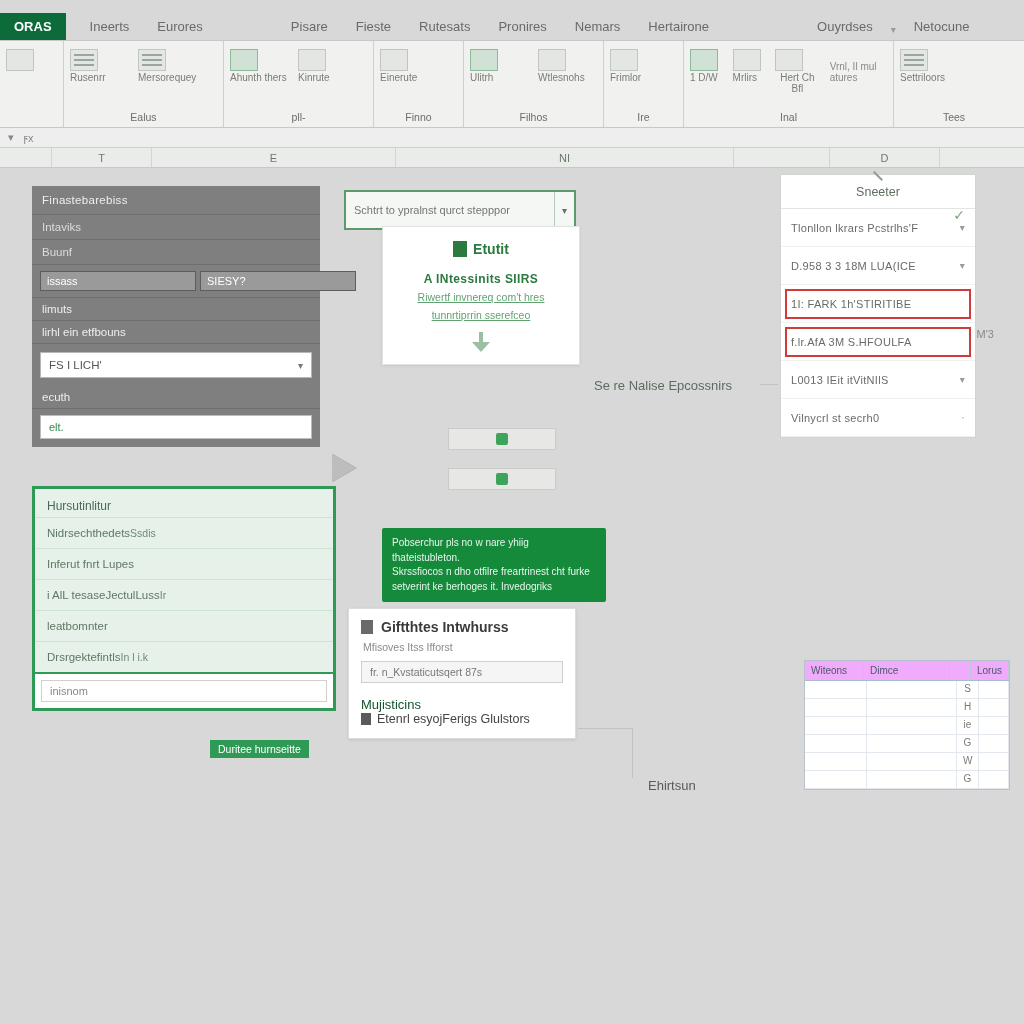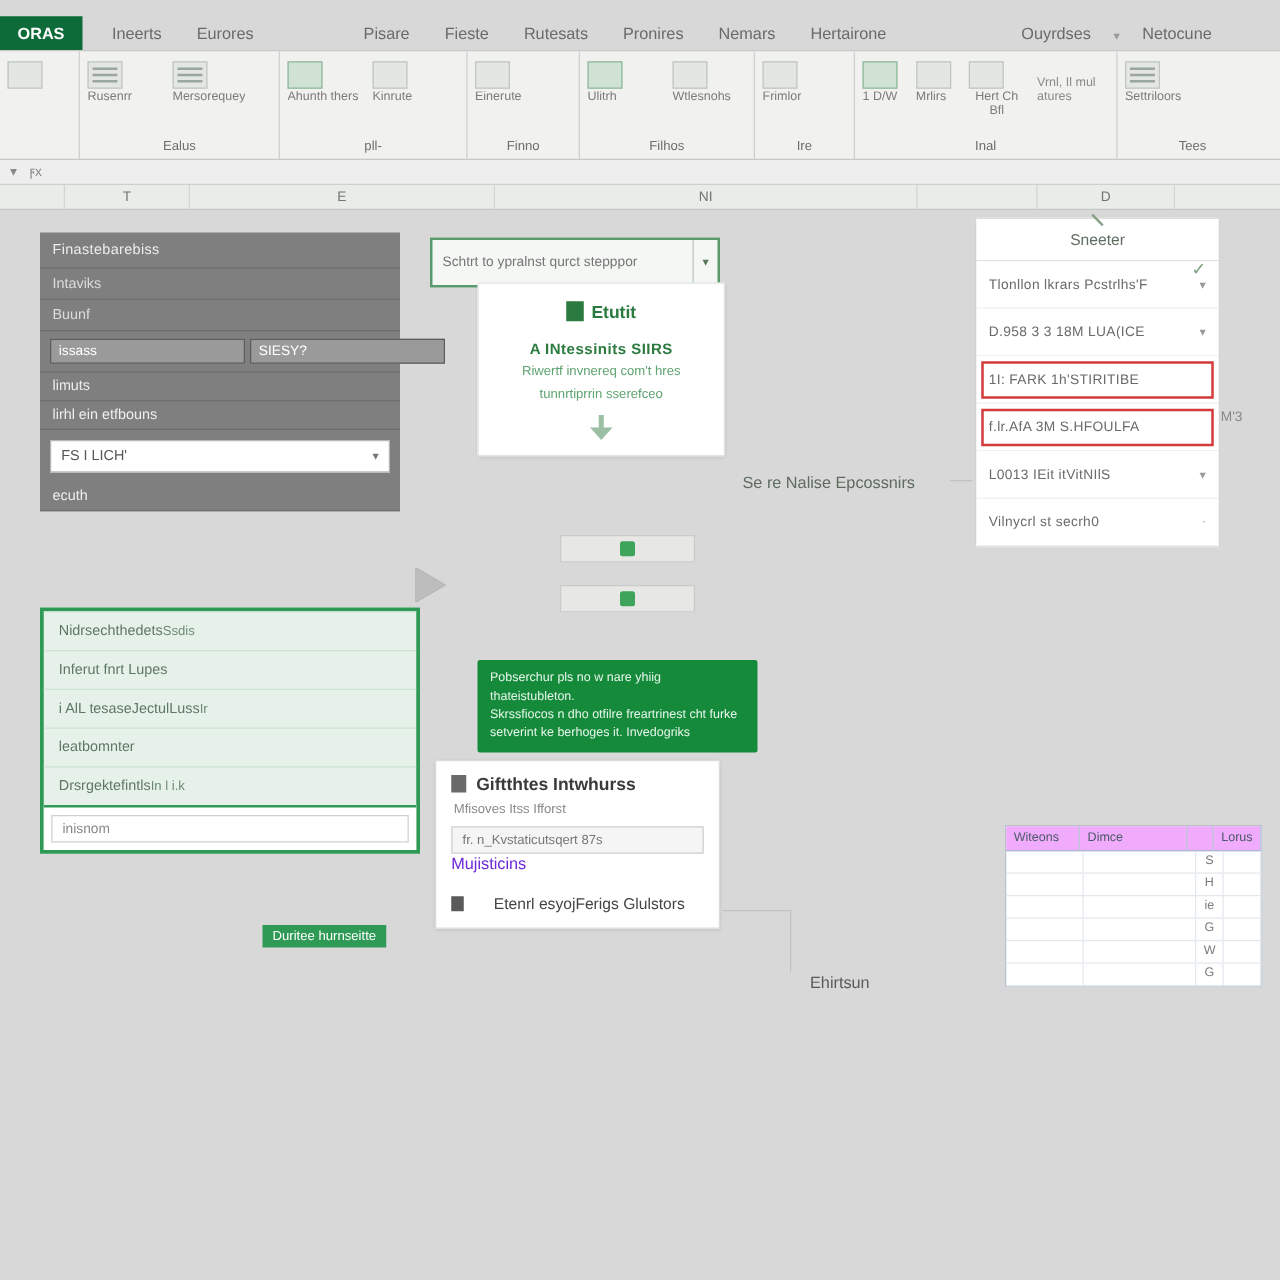--- a/index.html
+++ b/index.html
@@ -52,21 +52,21 @@
   
   .center-search { position: absolute; left: 344px; top: 22px; width: 232px; height: 40px; border: 2px solid #5a9a6d; background: #f4f7f4; display: flex; align-items: center; }
   .center-search input { flex: 1; border: 0; background: transparent; padding: 0 8px; font-size: 11px; color: #8a9a8d; }
   .center-search .dd { width: 20px; height: 100%; border-left: 1px solid #b8cbbb; display: flex; align-items: center; justify-content: center; font-size: 10px; color: #5a7a60; }
 
   
   .promo { position: absolute; left: 382px; top: 58px; width: 198px; background: #fff; border: 1px solid #dfe4df; box-shadow: 0 1px 3px rgba(0,0,0,.08); padding: 14px 10px 6px; text-align: center; }
   .promo .p-logo { display: inline-flex; align-items: center; gap: 6px; color: #2b7a3f; font-weight: 700; font-size: 14px; }
   .promo .p-logo .sq { width: 14px; height: 16px; background: #2b7a3f; }
   .promo .p-head { margin-top: 12px; font-size: 12px; color: #2b7a3f; letter-spacing: .4px; font-weight: 600; }
-  .promo .p-sub  { font-size: 10.5px; color: #5fa370; line-height: 1.35; margin-top: 4px; }
+  .promo .p-sub  { font-size: 10.5px; color: #5fa370; line-height: 1.35; margin-top: 4px; text-decoration: underline; }
   .promo .p-arrow { margin: 10px auto 4px; width: 22px; height: 22px; position: relative; }
   .promo .p-arrow::before { content: ""; position: absolute; left: 9px; top: 0; width: 4px; height: 14px; background: #9bbfa3; }
   .promo .p-arrow::after  { content: ""; position: absolute; left: 2px; top: 10px; border-left: 9px solid transparent; border-right: 9px solid transparent; border-top: 10px solid #9bbfa3; }
 
   
   .mini { position: absolute; background: #e7e7e5; border: 1px solid #cacac8; height: 22px; display: flex; align-items: center; justify-content: center; }
   .mini .dot { width: 12px; height: 12px; background: #3fa45b; border-radius: 2px; }
   #mini1 { left: 448px; top: 260px; width: 108px; }
   #mini2 { left: 448px; top: 300px; width: 108px; }
 
@@ -75,22 +75,22 @@
 
   
   .tooltip { position: absolute; left: 382px; top: 360px; width: 224px; background: #148a3a; color: #e7f6ec; font-size: 10px; line-height: 1.45; padding: 8px 10px; border-radius: 2px; }
 
   
   .folders { position: absolute; left: 348px; top: 440px; width: 228px; background: #fff; border: 1px solid #dcdcdc; box-shadow: 0 1px 3px rgba(0,0,0,.1); padding: 10px 12px 12px; }
   .folders .f-title { display: flex; align-items: center; gap: 8px; font-size: 14px; color: #3a3a3a; font-weight: 600; }
   .folders .f-title .chip { width: 12px; height: 14px; background: #6a6a6a; }
   .folders .f-sub { font-size: 10.5px; color: #8a8a8a; margin: 6px 0 8px 2px; }
   .folders .f-path { border: 1px solid #cfcfcf; background: #f5f5f5; height: 22px; display: flex; align-items: center; padding: 0 8px; font-size: 10.5px; color: #777; }
-  .folders .f-item { font-size: 13px; color: #6d28d9; }
-  .folders .f-item2 { margin-top: 18px; display: flex; align-items: center; gap: 24px; font-size: 12.5px; color: #444; }
+  .folders .f-item { margin-top: 14px; font-size: 13px; color: #14532d; }
+  .folders .f-item2 { display: flex; align-items: center; gap: 6px; font-size: 12.5px; color: #444; }
   .folders .f-item2 .sq { width: 10px; height: 12px; background: #5a5a5a; }
 
   
   .callout-label { position: absolute; left: 594px; top: 210px; font-size: 13px; color: #5e6b5f; }
 
   
   .slicer { position: absolute; right: 48px; top: 6px; width: 196px; background: #fff; border: 1px solid #cfd6cf; }
   .slicer .sl-head { height: 34px; display: flex; align-items: center; gap: 8px; padding: 0 10px; border-bottom: 1px solid #e2e6e2; color: #5f6e60; font-size: 12.5px; flex-direction: column; }
   .slicer .sl-head .pen { width: 12px; height: 12px; border: 1px solid #8aa28c; transform: rotate(45deg); }
   .slicer .sl-head .ok  { margin-left: auto; font-size: 14px; color: #7fa382; }
@@ -260,23 +260,27 @@
       <input value="issass" style="">
       <input value="SIESY?" style="">
     </div>
     <div class="lp-row">limuts</div>
     <div class="lp-row">lirhl ein etfbouns</div>
     <div class="lp-select">
       <span>FS I LICH'</span>
       <span class="chev">▾</span>
     </div>
     <div class="lp-row">ecuth</div>
+    <div class="lp-search">
+      <input value="elt." style="">
+    </div>
   </div>
 
   <div class="sugg">
+    <div class="s-head">Hursutinlitur</div>
     <div class="s-item">
         <span>Nidrsechthedets</span>
         <span class="s-badge">Ssdis</span>
       </div>
     <div class="s-item">
         <span>Inferut fnrt  Lupes</span>
         <span class="s-badge"></span>
       </div>
     <div class="s-item">
         <span>i AlL tesaseJectulLuss</span>

